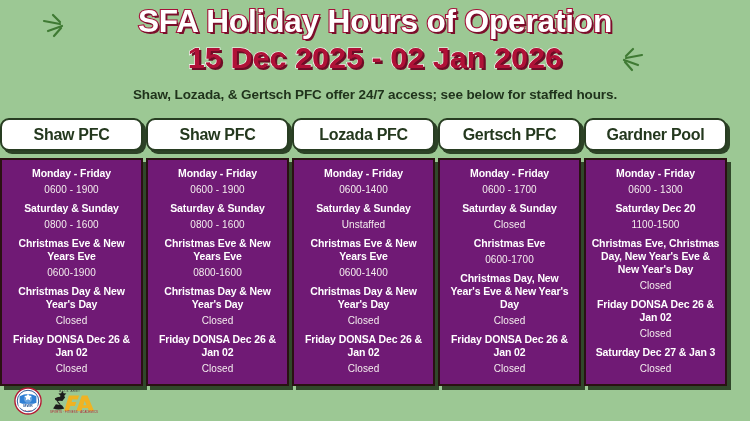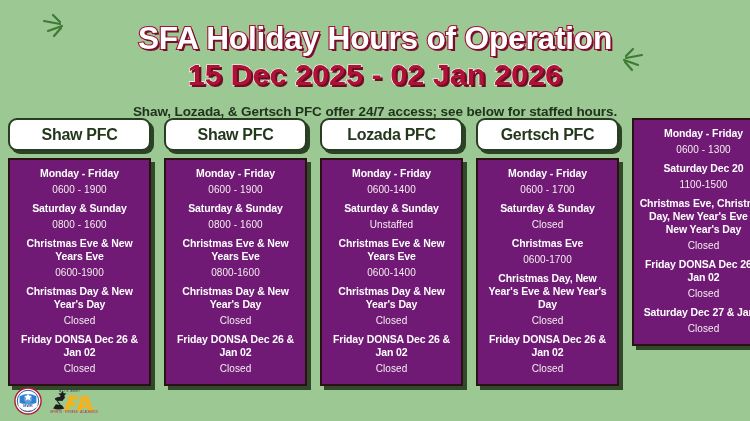--- a/index.html
+++ b/index.html
@@ -12,21 +12,21 @@
 
   body {
     background: #9cc894;
     font-family: "Liberation Sans", sans-serif;
     position: relative;
   }
 
   
   .header {
     width: 750px;
-    padding-top: 21px;
+    padding-top: 4px;
     text-align: center;
     position: relative;
   }
 
   .title-line-1 {
     font-size: 31px;
     font-weight: bold;
     letter-spacing: -0.2px;
     color: #ffffff;
     line-height: 36px;
@@ -68,22 +68,22 @@
   .sparkle-right { left: 612px; top: 44px; }
 
   
   .cards {
     position: absolute;
     top: 118px;
     left: 0;
     width: 750px;
     display: flex;
     justify-content: flex-start;
-    padding-left: 8px;
-    gap: 13px;
+    padding-left: 0;
+    gap: 3px;
   }
 
   .card {
     width: 143px;
     flex: 0 0 143px;
   }
 
   .card-header {
     background: #ffffff;
     border: 2px solid #283d22;
@@ -245,20 +245,23 @@
         <div class="row-value">Closed</div>
         <div class="row-label">Christmas Eve</div>
         <div class="row-value">0600-1700</div>
         <div class="row-label">Christmas Day, New Year's Eve &amp; New Year's Day</div>
         <div class="row-value">Closed</div>
         <div class="row-label">Friday DONSA Dec 26 &amp; Jan 02</div>
         <div class="row-value">Closed</div>
       </div>
     </div>
     <div class="card">
+      <div class="card-header">
+        <div class="card-header-label">Gardner Pool</div>
+      </div>
       <div class="card-body">
         <div class="row-label">Monday - Friday</div>
         <div class="row-value">0600 - 1300</div>
         <div class="row-label">Saturday Dec 20</div>
         <div class="row-value">1100-1500</div>
         <div class="row-label">Christmas Eve, Christmas Day, New Year's Eve &amp; New Year's Day</div>
         <div class="row-value">Closed</div>
         <div class="row-label">Friday DONSA Dec 26 &amp; Jan 02</div>
         <div class="row-value">Closed</div>
         <div class="row-label">Saturday Dec 27 &amp; Jan 3</div>

